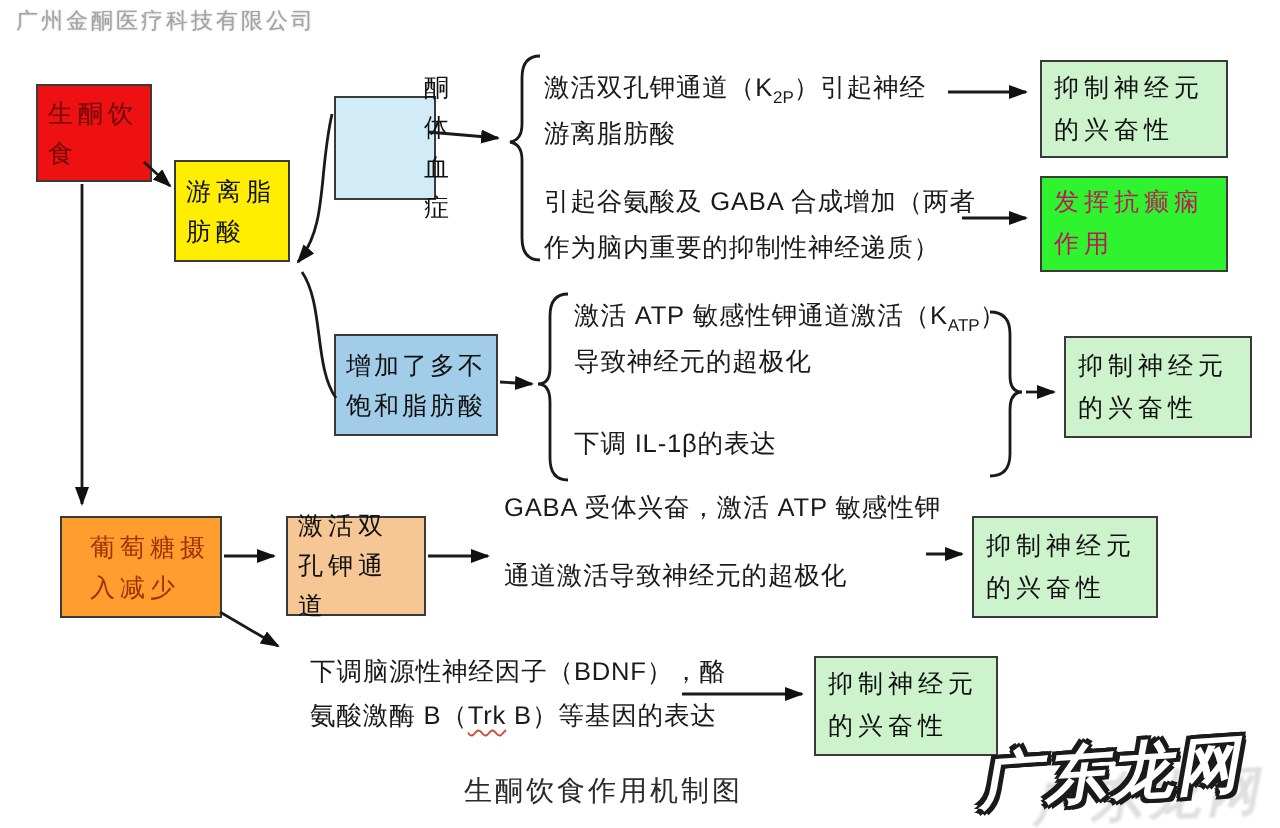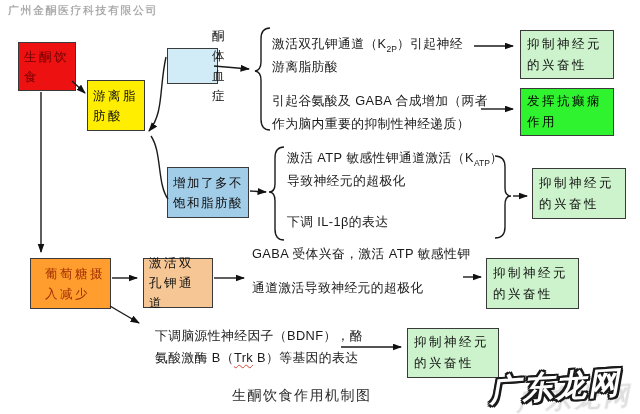--- a/index.html
+++ b/index.html
@@ -20,21 +20,21 @@
   .node-yellow { background:#ffee00; }
   .node-cyan   { background:#d2ecf7; }
   .node-blue   { background:#a2cde9; letter-spacing:1.5px; }
   .node-orange { background:#ff9d2e; color:#a33000; }
   .node-peach  { background:#f6c795; }
   .outcome {
     position:absolute; box-sizing:border-box; border:1.6px solid #3a3a3a;
     background:#ccf3cb; display:flex; align-items:center; font-size:12.5px;
     line-height:21px; letter-spacing:2.5px; color:#101010; padding:3px 6px;
   }
-  .outcome-bright { background:#2ef32e; color:#000000; }
+  .outcome-bright { background:#2ef32e; color:#be185d; }
   .mech {
     position:absolute; white-space:nowrap; font-size:12.8px; color:#1a1a1a;
     letter-spacing:0.4px;
   }
   .mech sub { font-size:8.5px; letter-spacing:0; }
   .trk { text-decoration:underline wavy #d24a3a; text-decoration-thickness:1px; text-underline-offset:2px; }
   svg.links { position:absolute; left:0; top:0; pointer-events:none; }
   .title {
     position:absolute; left:232px; top:387px; font-size:14px; color:#2b2b2b;
     letter-spacing:1.5px;
@@ -65,21 +65,21 @@
   <div class="wm-br">广东龙网</div>
 
   <div class="node node-red" style="left:18px; top:42px; width:58px; height:49px;">
     <span>生酮饮食</span>
   </div>
 
   <div class="node node-yellow" style="left:87px; top:80px; width:58px; height:51px;">
     <span>游离脂肪酸</span>
   </div>
 
-  <div class="node node-cyan" style="left:167px; top:48px; width:46px; height:36px; letter-spacing:4px;padding-left:44px;">
+  <div class="node node-cyan" style="left:167px; top:48px; width:46px; height:52px; letter-spacing:4px;padding-left:44px;">
     <span>酮体血症</span>
   </div>
 
   <div class="node node-blue" style="left:167px; top:167px; width:82px; height:51px;">
     <span>增加了多不饱和脂肪酸</span>
   </div>
 
   <div class="node node-orange" style="left:30px; top:258px; width:81px; height:51px;padding-left:14px;">
     <span>葡萄糖摄入减少</span>
   </div>

